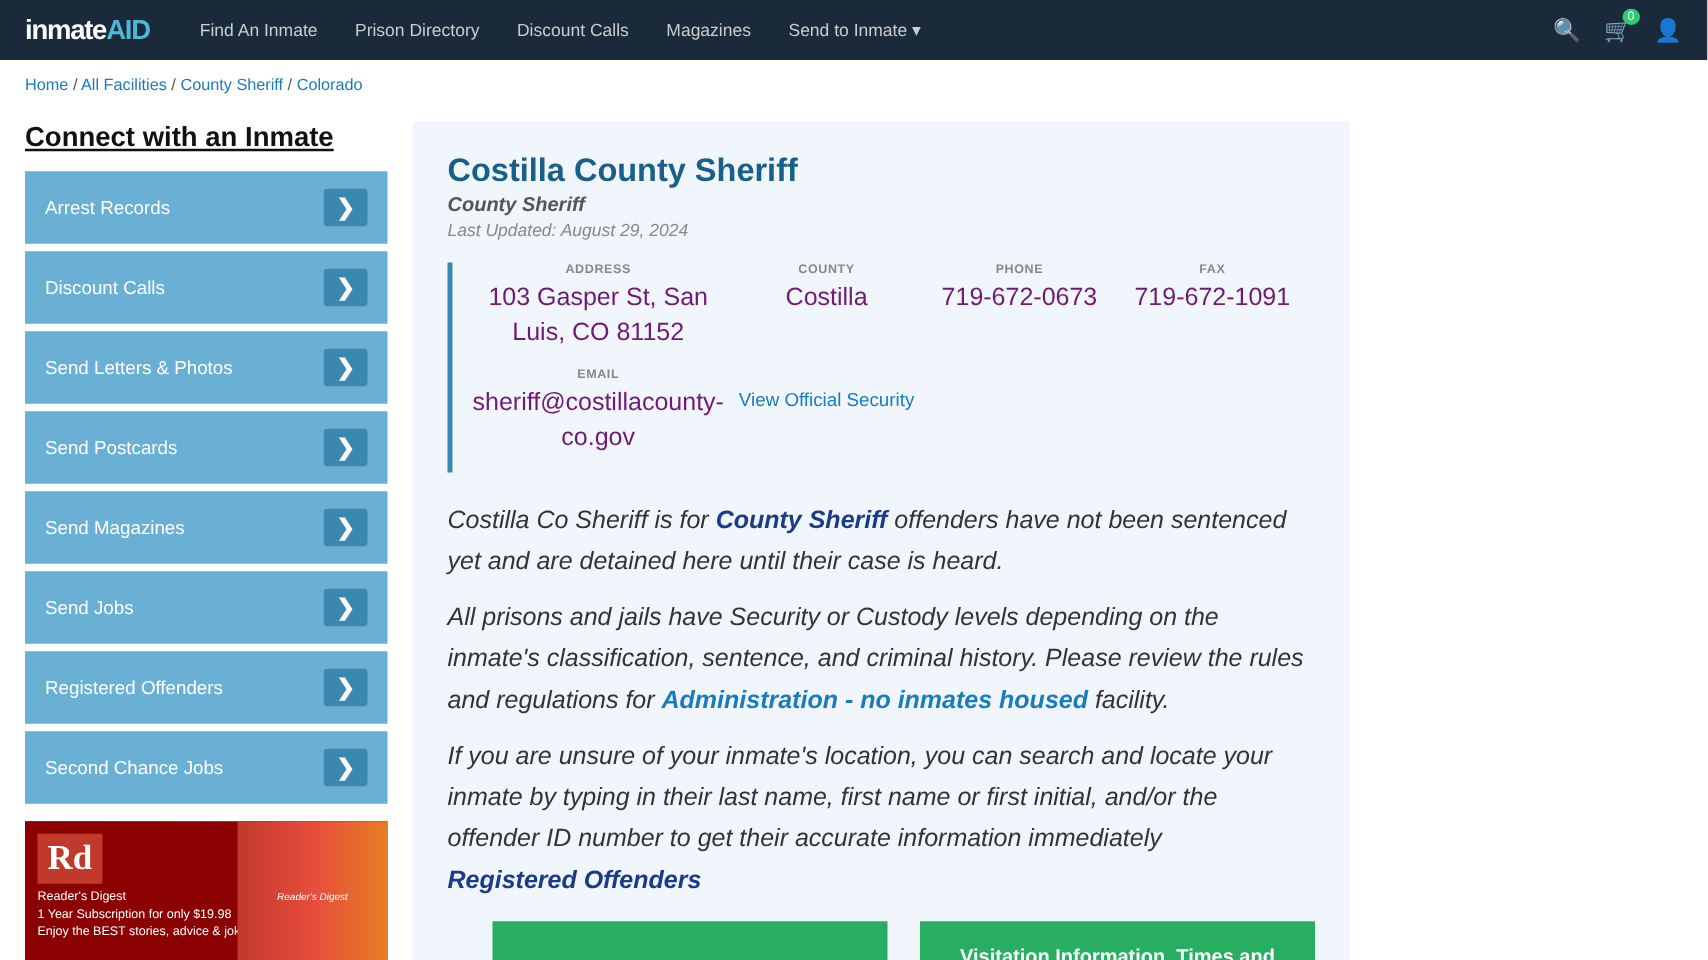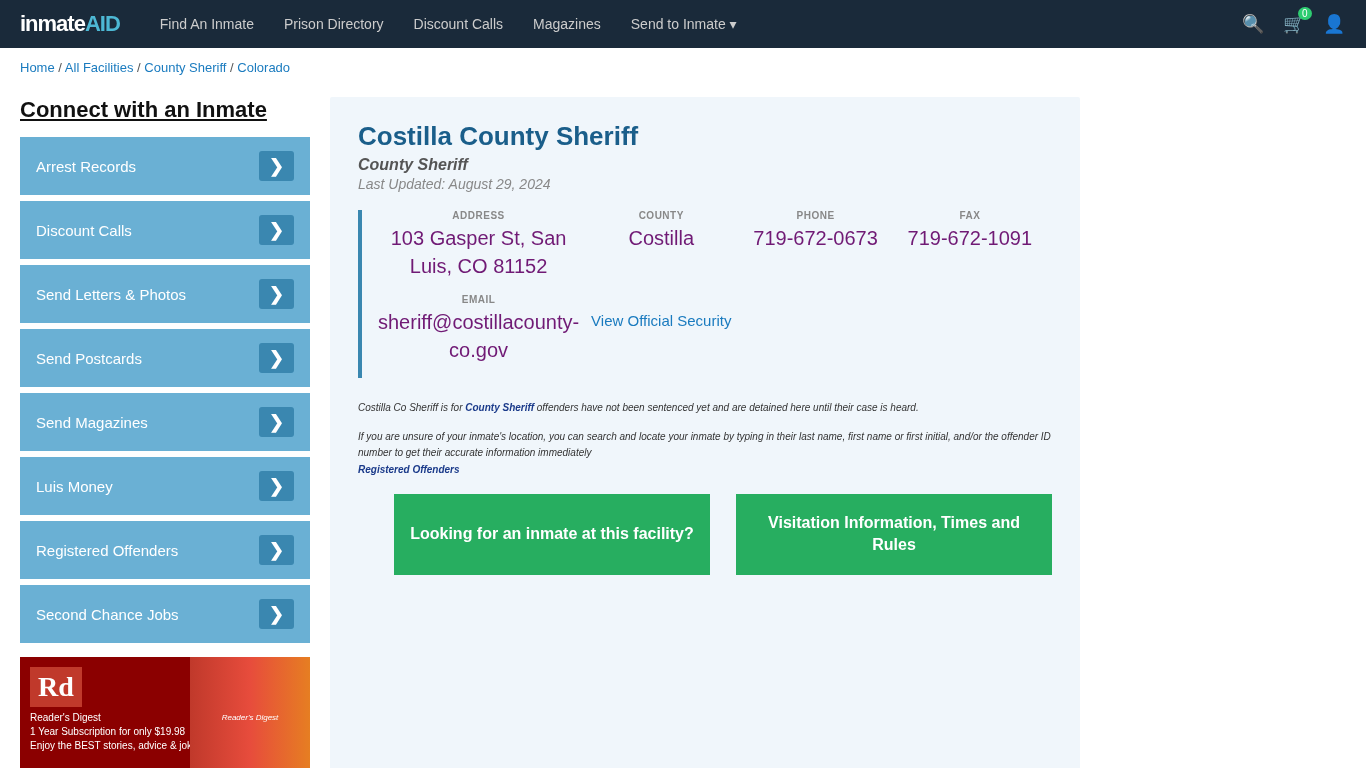--- a/index.html
+++ b/index.html
@@ -207,21 +207,21 @@
       color: #888;
       text-transform: uppercase;
       letter-spacing: 0.5px;
       margin-bottom: 3px;
     }
     .info-value { font-size: 20px; color: #701a75; line-height: 1.4; }
     .info-link { color: #1a7bbf; text-decoration: none; font-size: 15px; }
 
     .desc-section { margin-bottom: 14px; }
     .desc-text {
-      font-size: 10px;
+      font-size: 20px;
       color: #333;
       line-height: 1.65;
       font-style: italic;
       margin-bottom: 12px;
     }
     .desc-link { color: #1a3a8a; font-weight: bold; text-decoration: none; font-style: italic; }
     .desc-link-green { color: #1a7bbf; font-weight: bold; text-decoration: none; font-style: italic; }
 
     .bottom-buttons {
       display: flex;
@@ -297,21 +297,21 @@
     </button>
     <button class="sidebar-btn">
       <span>Send Postcards</span>
       <span class="arrow">❯</span>
     </button>
     <button class="sidebar-btn">
       <span>Send Magazines</span>
       <span class="arrow">❯</span>
     </button>
     <button class="sidebar-btn">
-      <span>Luis Money</span>
+      <span>Send Jobs</span>
       <span class="arrow">❯</span>
     </button>
     <button class="sidebar-btn">
       <span>Registered Offenders</span>
       <span class="arrow">❯</span>
     </button>
     <button class="sidebar-btn">
       <span>Second Chance Jobs</span>
       <span class="arrow">❯</span>
     </button>
@@ -363,20 +363,23 @@
           <a class="info-link">View Official Security</a>
         </div>
       </div>
     </div>
 
     <div class="desc-section">
       <p class="desc-text">
         <span>Costilla Co Sheriff is for </span><a class="desc-link">County Sheriff</a><span> offenders have not been sentenced yet and are detained here until their case is heard.</span>
       </p>
       <p class="desc-text">
+        <span>All prisons and jails have Security or Custody levels depending on the inmate's classification, sentence, and criminal history. Please review the rules and regulations for </span><a class="desc-link-green">Administration - no inmates housed</a><span> facility.</span>
+      </p>
+      <p class="desc-text">
         <span>If you are unsure of your inmate's location, you can search and locate your inmate by typing in their last name, first name or first initial, and/or the offender ID number to get their accurate information immediately</span>
         <br>
         <a class="desc-link">Registered Offenders</a>
       </p>
     </div>
 
     <div class="bottom-buttons">
       <button class="btn-green">Looking for an inmate at this facility?</button>
       <button class="btn-green">Visitation Information, Times and Rules</button>
     </div>

